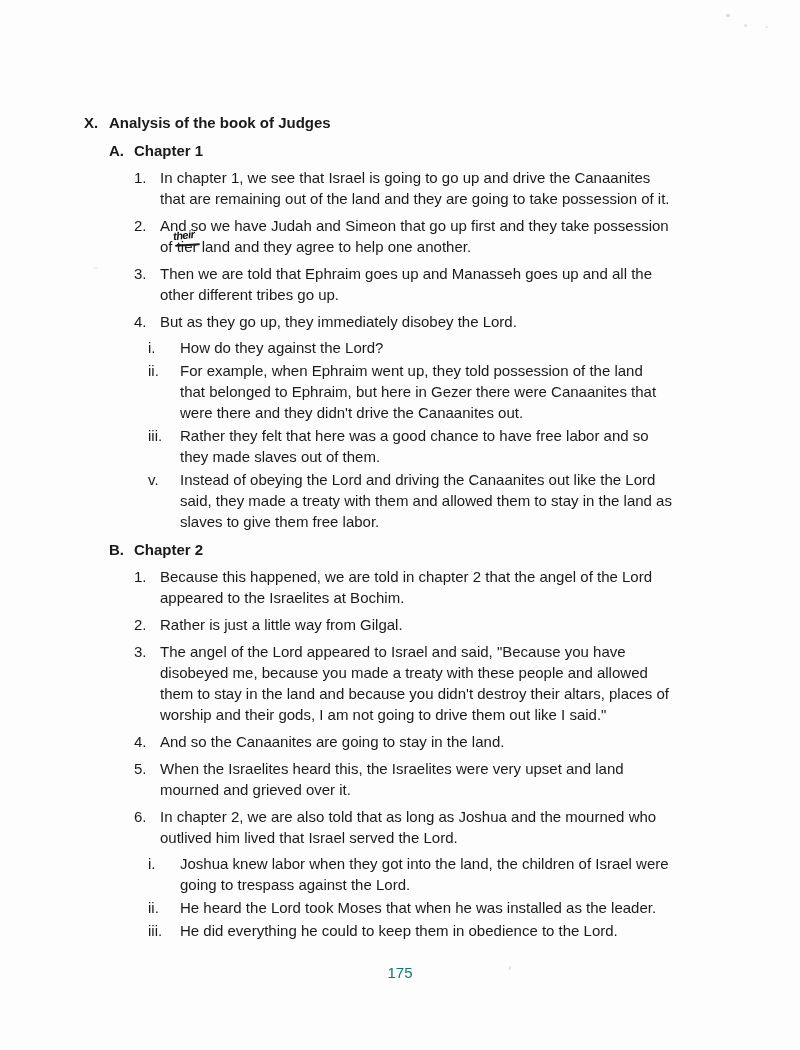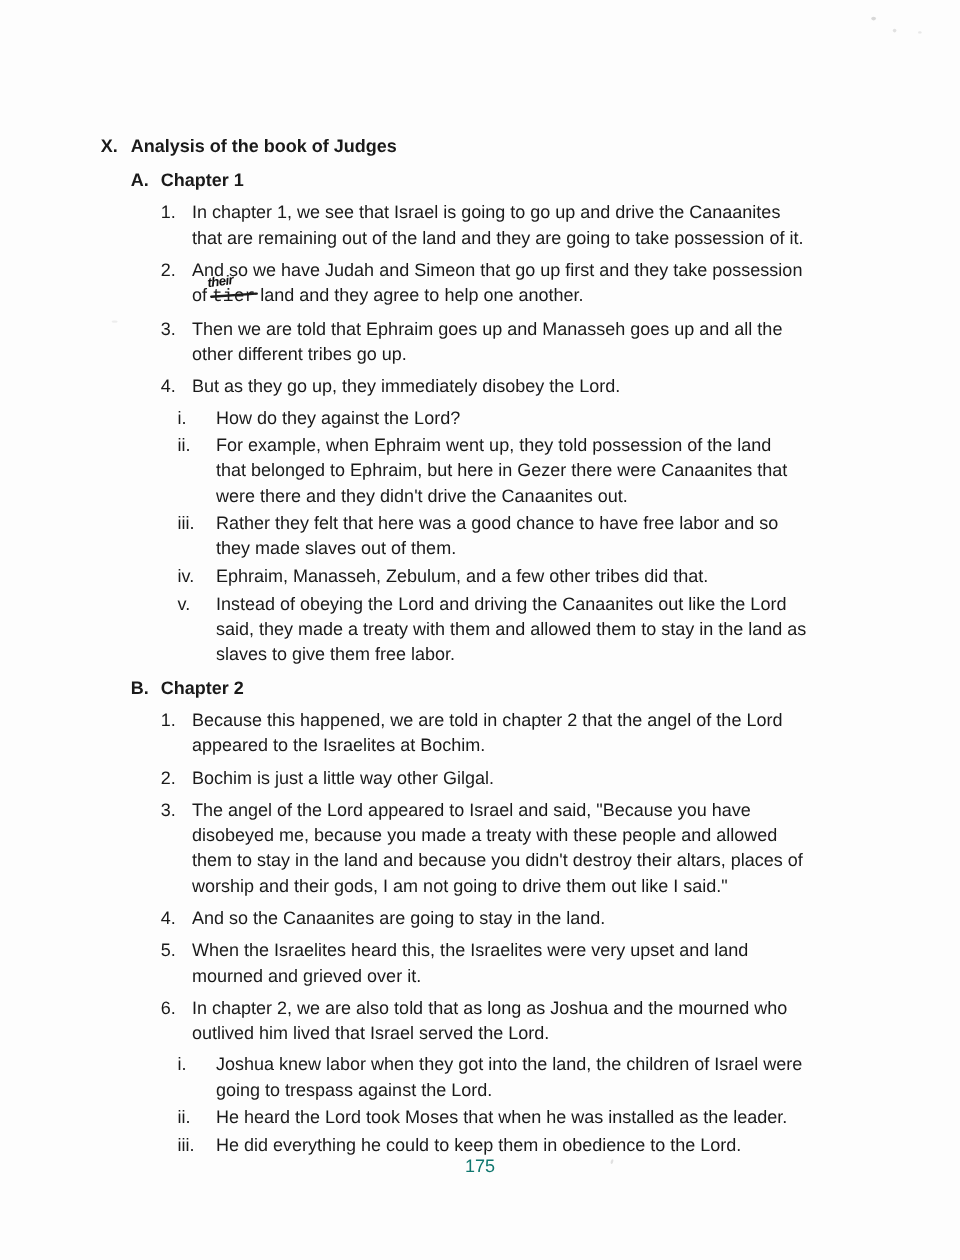--- a/index.html
+++ b/index.html
@@ -23,21 +23,21 @@
   .section{margin-left:25px;margin-top:7px;}
   .items{margin-left:25px;}
   .item{margin-top:6px;}
   .num{width:26px;flex:none;}
   .txt{flex:1;white-space:pre-line;}
   .subitems{margin-left:14px;margin-top:5px;}
   .subitem{margin-top:2px;}
   .rnum{width:32px;flex:none;}
   
   .struck{position:relative;display:inline-block;}
-  .struck-word{position:relative;display:inline-block;font-family:Liberation Mono, monospace;}
+  .struck-word{position:relative;display:inline-block;}
   .struck-word::after{
     content:"";position:absolute;left:-2px;right:-2px;top:8px;height:2px;
     background:#1c1c1c;transform:rotate(-4deg);border-radius:1px;
   }
   .hand{
     position:absolute;top:-11px;left:-4px;
     font-size:11px;font-style:italic;font-weight:700;
     letter-spacing:-0.5px;transform:rotate(-7deg);
     color:#101010;white-space:nowrap;
   }
@@ -118,24 +118,20 @@
               <span class="txt">For example, when Ephraim went up, they told possession of the land
 that belonged to Ephraim, but here in Gezer there were Canaanites that
 were there and they didn't drive the Canaanites out.</span>
             </div>
             <div class="row subitem">
               <span class="rnum">iii.</span>
               <span class="txt">Rather they felt that here was a good chance to have free labor and so
 they made slaves out of them.</span>
             </div>
             <div class="row subitem">
-              <span class="rnum">iv.</span>
-              <span class="txt">Ephraim, Manasseh, Zebulum, and a few other tribes did that.</span>
-            </div>
-            <div class="row subitem">
               <span class="rnum">v.</span>
               <span class="txt">Instead of obeying the Lord and driving the Canaanites out like the Lord
 said, they made a treaty with them and allowed them to stay in the land as
 slaves to give them free labor.</span>
             </div>
           </div>
         </div>
 
       </div>
     </div>
@@ -152,21 +148,21 @@
           <div class="row">
             <span class="num">1.</span>
             <span class="txt">Because this happened, we are told in chapter 2 that the angel of the Lord
 appeared to the Israelites at Bochim.</span>
           </div>
         </div>
 
         <div class="item">
           <div class="row">
             <span class="num">2.</span>
-            <span class="txt">Bochim is just a little way other Gilgal.</span>
+            <span class="txt">Rather is just a little way from Gilgal.</span>
           </div>
         </div>
 
         <div class="item">
           <div class="row">
             <span class="num">3.</span>
             <span class="txt">The angel of the Lord appeared to Israel and said, "Because you have
 disobeyed me, because you made a treaty with these people and allowed
 them to stay in the land and because you didn't destroy their altars, places of
 worship and their gods, I am not going to drive them out like I said."</span>

